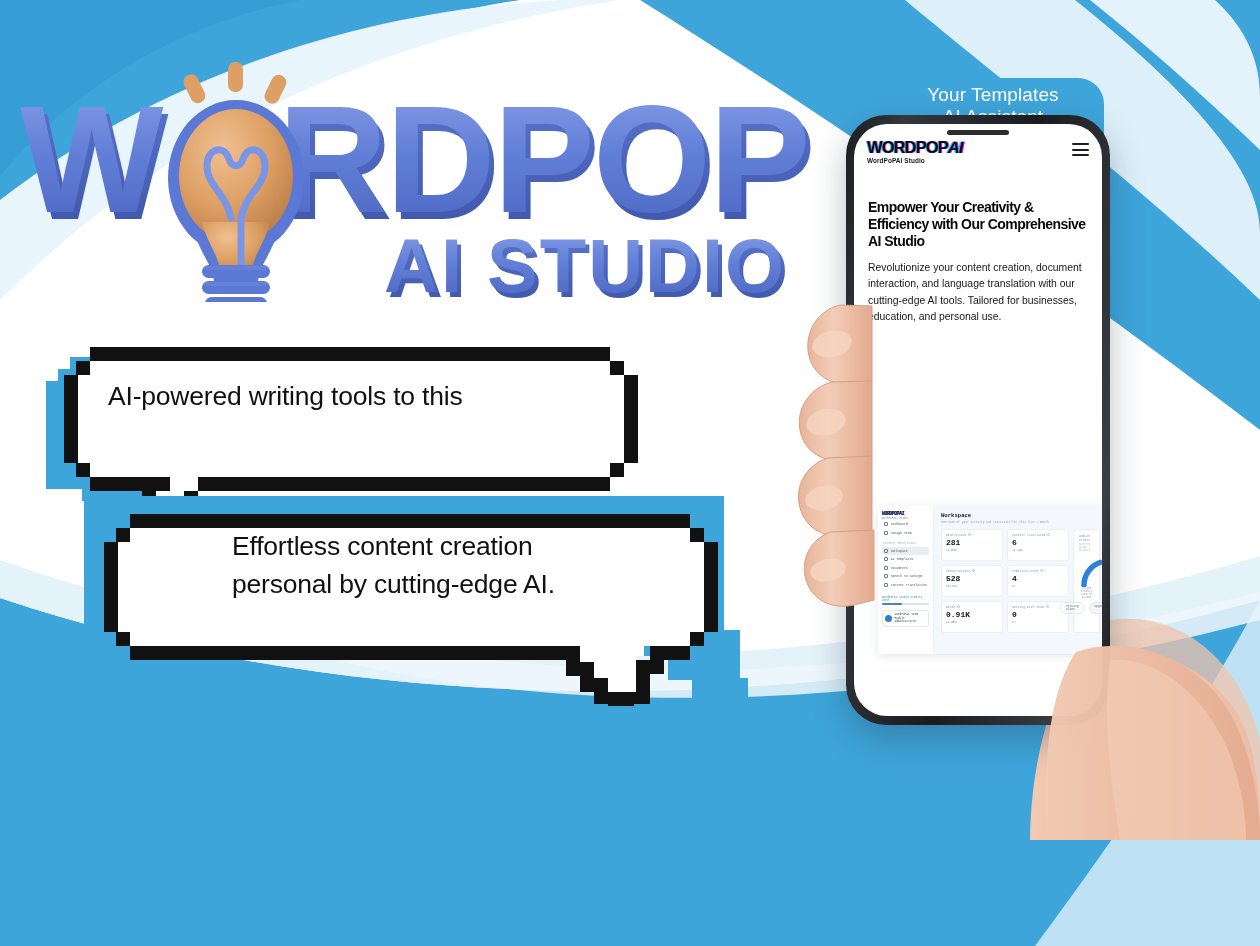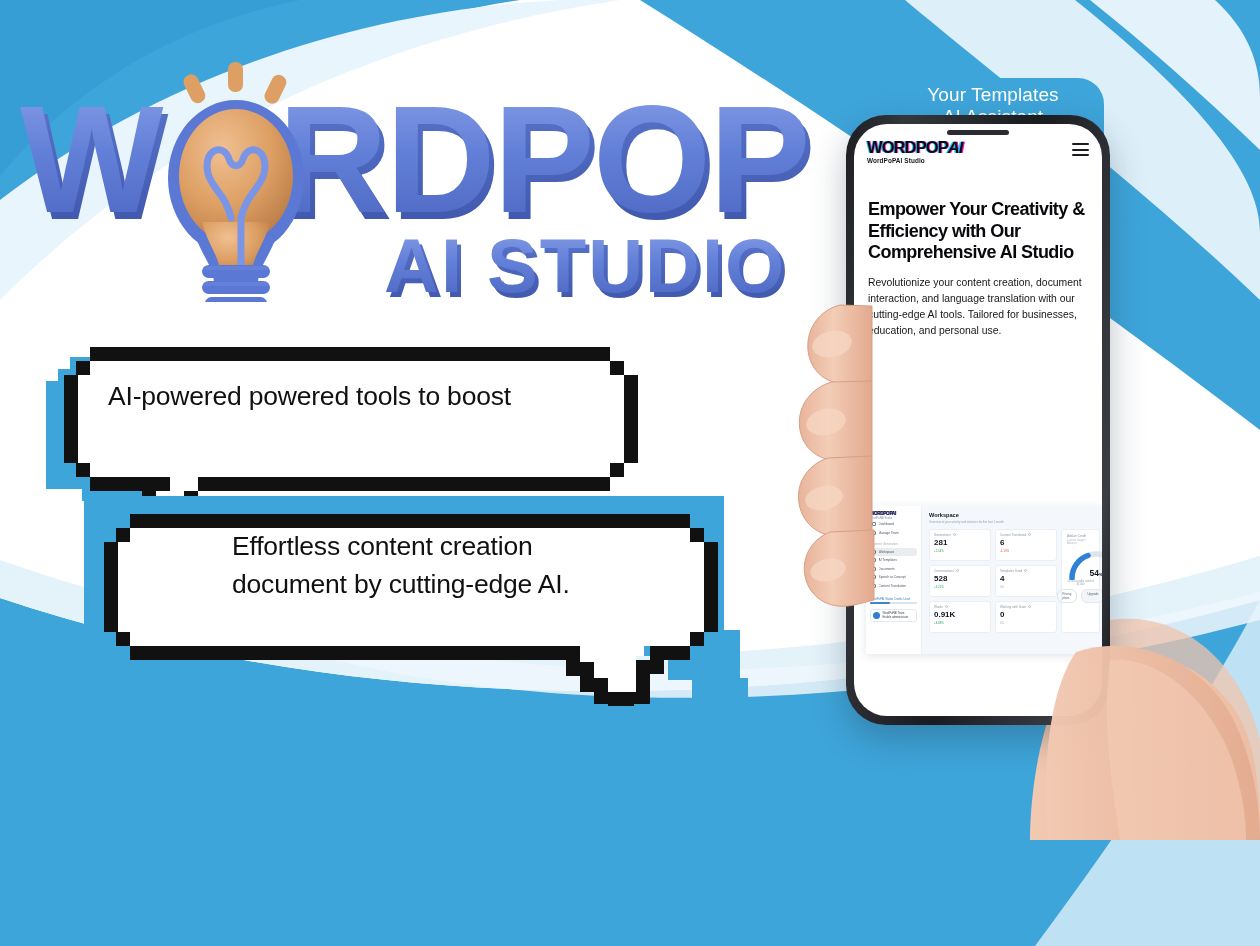--- a/index.html
+++ b/index.html
@@ -79,37 +79,38 @@
   .brand-ai {
     color:#0b0b0e; display:inline-block; transform:skewX(-11deg);
     text-shadow:-1.4px 0 rgba(0,200,255,.95), 1.4px 0 rgba(255,0,200,.95);
   }
   .brand-tag { font-size:6.4px; font-weight:bold; color:#16181c; margin-top:2px; letter-spacing:.1px; }
   .hamburger { width:17px; padding-top:4px; cursor:pointer; }
   .hamburger i { display:block; height:2px; background:#1a1c20; margin-bottom:3.5px; border-radius:1px; }
 
   .scr-h1 {
     padding:35px 14px 0 14px;
-    font-size:18px; font-weight:bold; line-height:1.20;
+    font-size:14px; font-weight:bold; line-height:1.20;
     letter-spacing:-.55px; color:#08090c;
   }
   .scr-p {
     padding:11px 14px 0 14px;
     font-size:10.4px; line-height:1.55; color:#14161a; font-weight:500;
   }
 
   
   .dash {
-    position:absolute; left:12px; right:-4px; top:382px;
+    position:absolute; left:24px; right:-4px; top:382px;
     height:148px;
     background:#f4f7fb;
     border-radius:7px 7px 0 0;
     box-shadow:0 2px 10px rgba(40,70,100,.14);
     display:flex; overflow:hidden;
     filter:blur(.25px);
+    font-family:Liberation Mono, monospace;
   }
   .dash-side {
     width:56px; background:#ffffff; padding:5px 4px; flex-shrink:0;
     border-right:1px solid #edf1f5;
   }
   .ds-logo { font-size:4.6px; font-weight:bold; letter-spacing:-.3px; color:#111;
              text-shadow:-.5px 0 rgba(0,190,255,.8),.5px 0 rgba(255,0,190,.8); }
   .ds-logo-sub { font-size:2.7px; color:#8b94a0; margin-top:1px; }
   .ds-sec { font-size:2.9px; color:#a3acb8; margin:5px 0 2px 1px; letter-spacing:.1px;}
   .ds-item { display:flex; align-items:center; gap:2.5px; padding:2px 2px; border-radius:3px; margin-bottom:.6px; }
@@ -508,21 +509,21 @@
       <g fill="#ffffff">
         <rect x="44" y="16" width="520" height="116"></rect>
         <rect x="32" y="30" width="12" height="88"></rect>
         <rect x="564" y="30" width="14" height="88"></rect>
         <rect x="124" y="132" width="28" height="14"></rect>
         <rect x="110" y="146" width="28" height="14"></rect>
         <rect x="96" y="160" width="28" height="14"></rect>
       </g>
     </svg>
     <div class="txt">
-      <div>AI-powered powered tools to boost</div>
+      <div>AI-powered writing tools to this</div>
     </div>
   </div>
 
   <div class="bub" id="bubble2">
     <svg viewBox="0 0 700 215">
       <g fill="#3ea5da">
         <rect x="0" y="0" width="640" height="14"></rect>
         <rect x="0" y="14" width="24" height="130"></rect>
         <rect x="12" y="8" width="628" height="140"></rect>
         <rect x="560" y="134" width="96" height="26"></rect>
@@ -552,18 +553,18 @@
         <rect x="46" y="32" width="560" height="118"></rect>
         <rect x="34" y="46" width="12" height="90"></rect>
         <rect x="606" y="46" width="14" height="90"></rect>
         <rect x="496" y="150" width="56" height="16"></rect>
         <rect x="510" y="166" width="42" height="16"></rect>
         <rect x="524" y="182" width="28" height="14"></rect>
       </g>
     </svg>
     <div class="txt">
       <div>Effortless content creation</div>
-      <div>document by cutting-edge AI.</div>
+      <div>personal by cutting-edge AI.</div>
     </div>
   </div>
 
 
 </div>
 
 </body></html>

